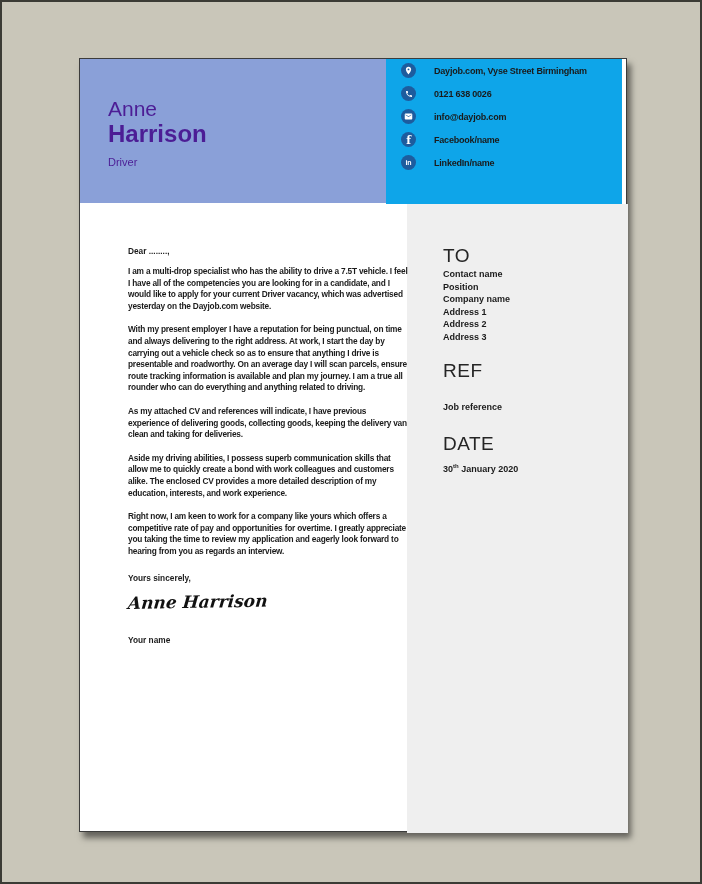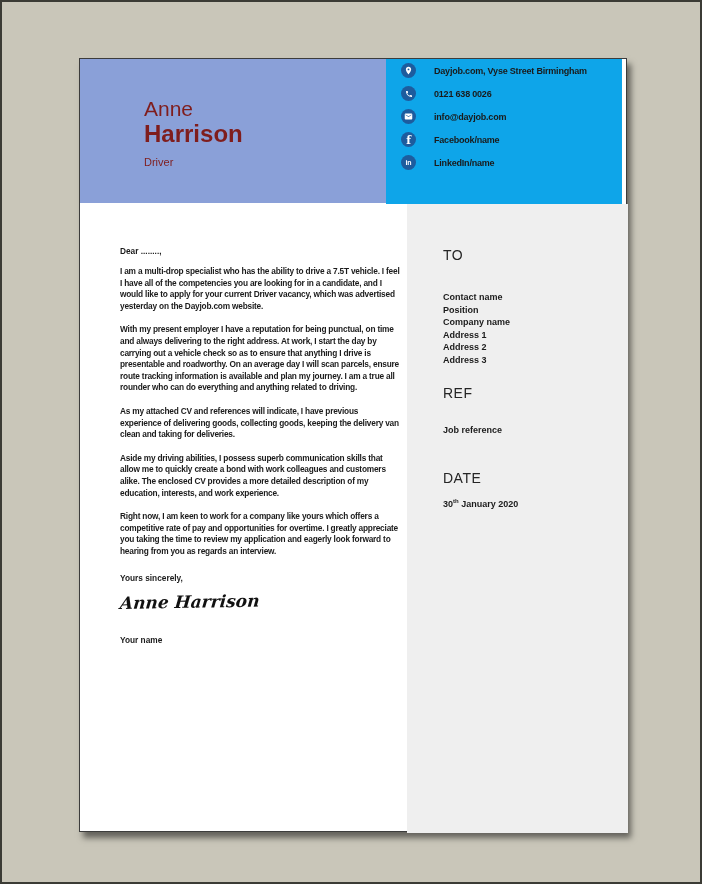--- a/index.html
+++ b/index.html
@@ -10,21 +10,21 @@
     font-family:"Liberation Sans", sans-serif; overflow:hidden;
   }
   .page {
     position:absolute; left:77px; top:56px; width:548px; height:774px;
     background:#ffffff; border:1px solid #3c3c3c;
     box-shadow:4px 6px 6px rgba(0,0,0,0.50);
   }
   
   .blue-header {
     position:absolute; left:0; top:0; width:311px; height:144px;
-    background:#8aa0d8; color:#7f1d1d; padding:37px 10px 0 64px;
+    background:#8aa0d8; color:#4c1d95; padding:37px 10px 0 28px;
   }
   .first-name { font-size:21px; line-height:25px; font-weight:400; }
   .last-name  { font-size:24px; line-height:25px; font-weight:700; }
   .job-title  { font-size:11px; margin-top:10px; font-weight:400; }
   
   .contact { position:absolute; left:306px; top:0; width:236px; height:145px; background:#0ea5e9; }
   .contact-row { display:flex; align-items:center; height:23px; padding-left:15px; }
   .icon-circle {
     flex:0 0 15px; width:15px; height:15px; border-radius:50%;
     background:#1d5c9e; color:#fff; margin-right:18px;
@@ -32,30 +32,30 @@
   }
   .icon-circle svg { display:block; }
   .glyph-f  { font-family:"DejaVu Serif", serif; font-weight:700; font-size:11px; line-height:1; position:relative; top:1px; }
   .glyph-in { font-weight:700; font-size:7px; line-height:1; letter-spacing:0; }
   .contact-text { font-size:9px; font-weight:700; color:#1a1a1a; letter-spacing:-0.2px; white-space:nowrap; }
   
   .sidebar {
     position:absolute; left:327px; top:145px; width:221px; height:629px;
     background:#efefef; padding:40px 18px 0 36px; color:#1b1b1b;
   }
-  .side-heading { font-size:14px; line-height:23px; font-weight:400; letter-spacing:0.5px; color:#252525; }
-  .side-lines { margin-top:24px; }
+  .side-heading { font-size:19px; line-height:23px; font-weight:400; letter-spacing:0.5px; color:#252525; }
+  .side-lines { margin-top:1px; }
   .side-line { font-size:9px; font-weight:700; line-height:12.5px; }
   .mt-ref  { margin-top:16px; }
-  .mt-date { margin-top:32px; }
+  .mt-date { margin-top:20px; }
   .side-single { margin-top:20px; font-size:9px; font-weight:700; }
   .date-line { margin-top:8px; font-size:9px; font-weight:700; }
   .date-line sup { font-size:6px; }
   
-  .letter { position:absolute; left:40px; top:187px; width:280px; color:#1b1b1b; }
+  .letter { position:absolute; left:48px; top:187px; width:280px; color:#1b1b1b; }
   .salutation { font-size:8.3px; font-weight:700; margin-bottom:10px; }
   .para { font-size:8.3px; font-weight:700; line-height:11.6px; letter-spacing:-0.2px; margin-bottom:12px; text-align:left; }
   .closing { font-size:8.3px; font-weight:700; margin-top:16px; }
   .signature {
     margin-top:10px; font-family:"DejaVu Serif", cursive;
     font-style:italic; font-weight:700; font-size:17px; color:#111;
     transform:skewX(-6deg) rotate(-1deg); transform-origin:left center; width:fit-content;
   }
   .your-name { font-size:8.3px; font-weight:700; margin-top:22px; }
 </style>

